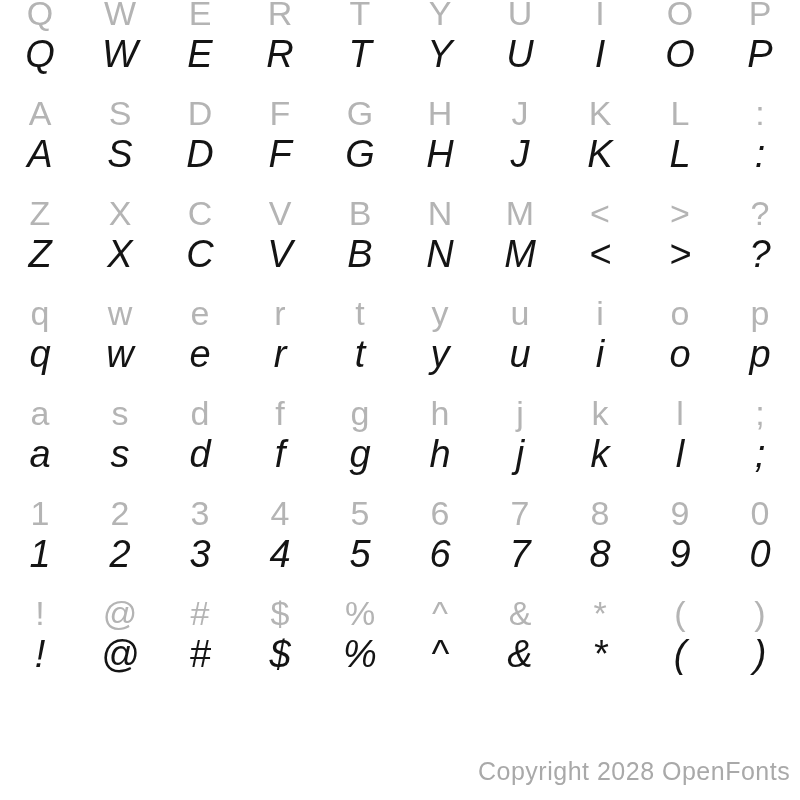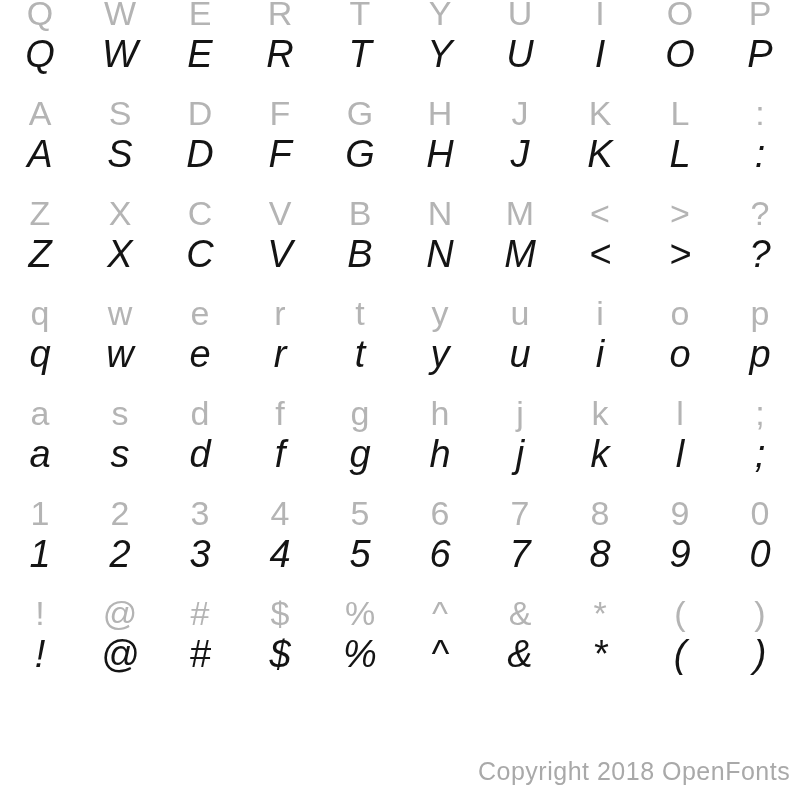--- a/index.html
+++ b/index.html
@@ -245,13 +245,13 @@
         <span class="cell">%</span>
         <span class="cell">^</span>
         <span class="cell">&amp;</span>
         <span class="cell">*</span>
         <span class="cell">(</span>
         <span class="cell">)</span>
       </div>
     </div>
   </div>
 
-<div class="footer">Copyright 2018 OpenFonts</div>
+<div class="footer">Copyright 2028 OpenFonts</div>
 
 </body></html>

